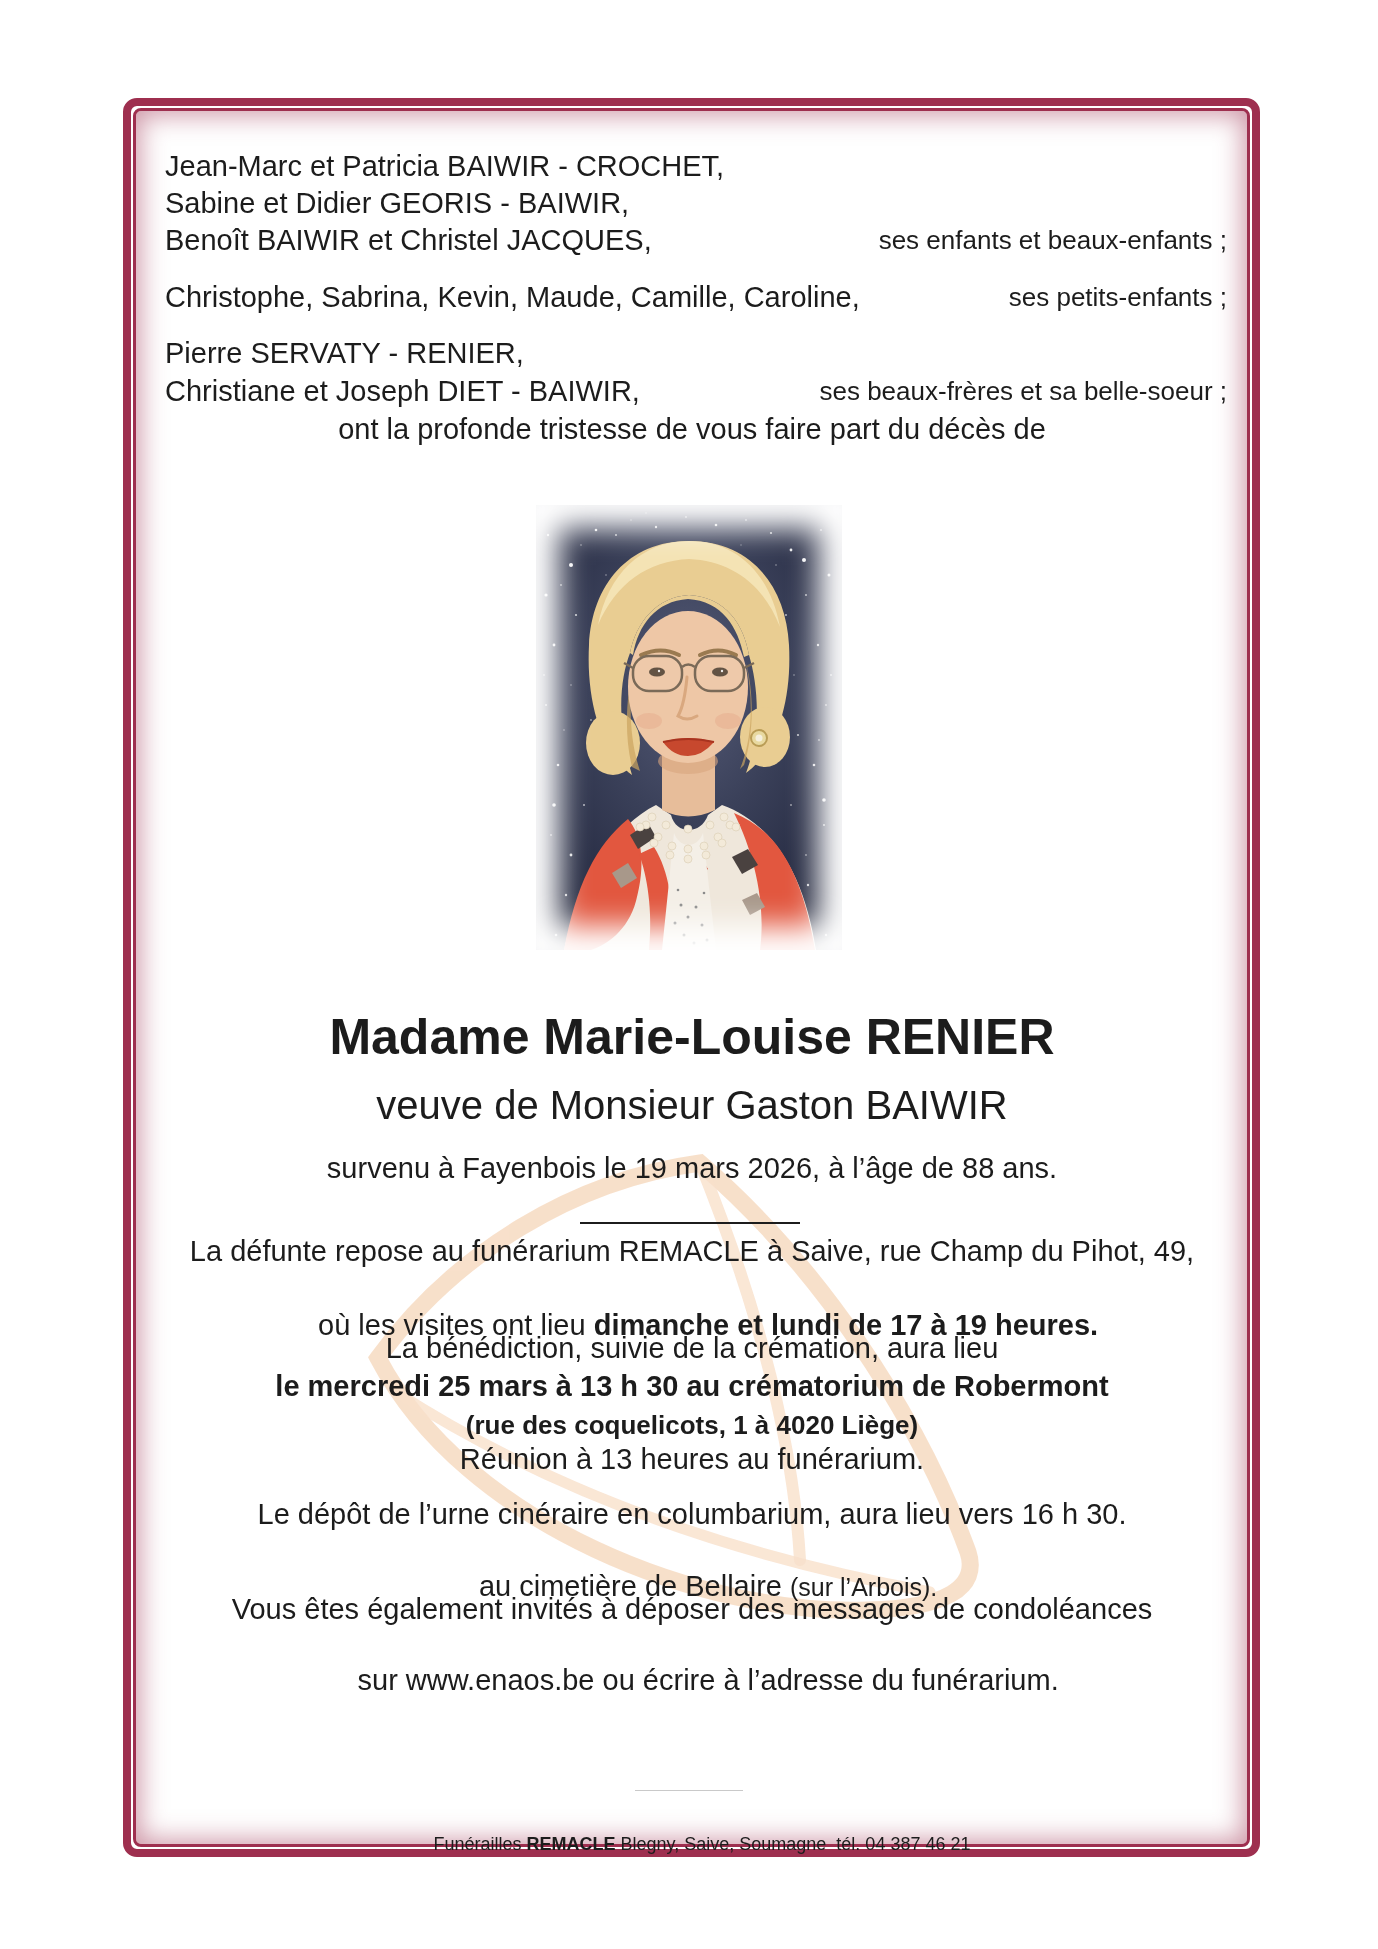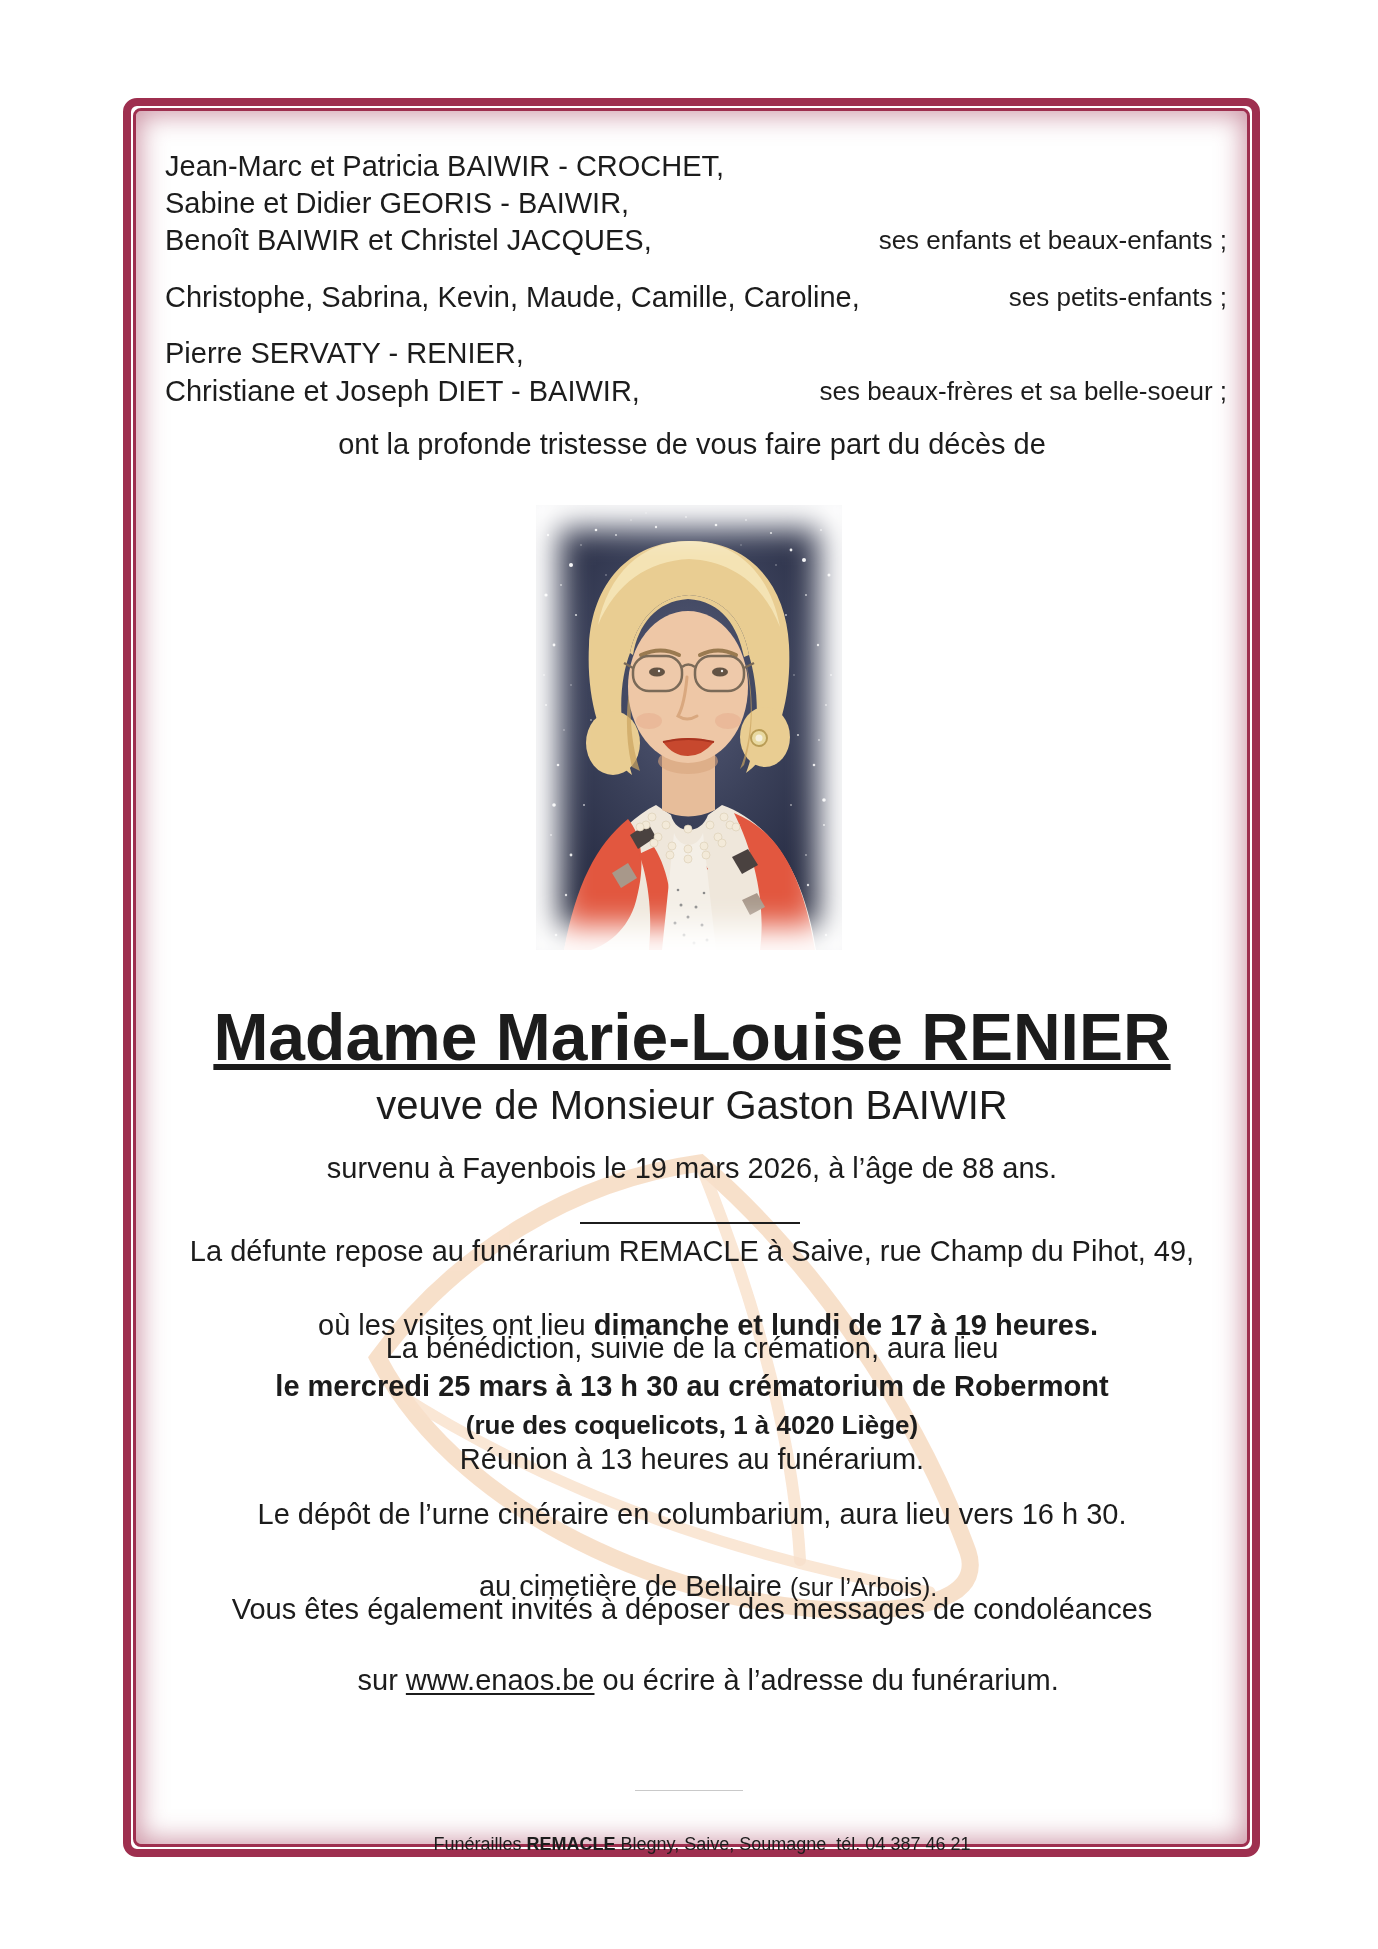--- a/index.html
+++ b/index.html
@@ -20,22 +20,22 @@
     box-shadow:inset 0 0 26px 4px rgba(158,47,79,0.5);
   }
   .watermark{position:absolute;left:0;top:0;z-index:0;pointer-events:none;}
   .t{position:absolute;white-space:pre-wrap;font-size:29px;line-height:34px;z-index:2;}
   .left{left:165px;}
   .rel{position:absolute;right:151px;text-align:right;font-size:26px;line-height:32px;z-index:2;white-space:pre-wrap;}
   .c{left:62px;width:1260px;text-align:center;}
   .b{font-weight:700;}
   .sm{font-size:26px;}
   .sm2{font-size:25px;}
-  .u{text-decoration:underline;text-underline-offset:3px;}
-  .title{font-size:66px;line-height:54px;font-weight:700;text-decoration:underline;}
+  .u{text-underline-offset:3px;}
+  .title{font-size:50px;line-height:54px;font-weight:700;}
   .subtitle{font-size:40px;line-height:46px;}
   .notice{font-size:31px;letter-spacing:0.5px;}
   .sep{position:absolute;left:580px;top:1222px;width:220px;height:2px;background:#1c1c1c;z-index:2;}
   .footer-sep{position:absolute;left:635px;top:1790px;width:108px;height:1px;background:#c9c9c9;z-index:2;}
   .footer{font-size:18px;line-height:30px;}
   
   .photo{position:absolute;left:536px;top:505px;width:306px;height:445px;z-index:2;}
   .photo svg{display:block;}
   .photo-fade{position:absolute;inset:0;box-shadow:inset 0 0 30px 24px #ffffff;pointer-events:none;}
 </style>
@@ -61,21 +61,21 @@
   <div class="t left" style="top:186px">Sabine et Didier GEORIS - BAIWIR,</div>
   <div class="rel" style="top:224px">ses enfants et beaux-enfants ;</div>
 
   <div class="t left" style="top:280px">Christophe, Sabrina, Kevin, Maude, Camille, Caroline,</div>
   <div class="rel" style="top:281px">ses petits-enfants ;</div>
 
   <div class="t left" style="top:336px">Pierre SERVATY - RENIER,</div>
   <div class="t left" style="top:374px">Christiane et Joseph DIET - BAIWIR,</div>
   <div class="rel" style="top:375px">ses beaux-frères et sa belle-soeur ;</div>
 
-  <div class="t c" style="top:427px">ont la profonde tristesse de vous faire part du décès de</div>
+  <div class="t c" style="top:412px">ont la profonde tristesse de vous faire part du décès de</div>
 
   <div class="photo">
     <svg width="306" height="445" viewBox="0 0 306 445">
       <defs>
         <radialGradient id="pbg" cx="50%" cy="40%" r="78%">
           <stop offset="0%" stop-color="#565c78"></stop>
           <stop offset="40%" stop-color="#3a4059"></stop>
           <stop offset="75%" stop-color="#262b42"></stop>
           <stop offset="100%" stop-color="#181c2e"></stop>
         </radialGradient>

